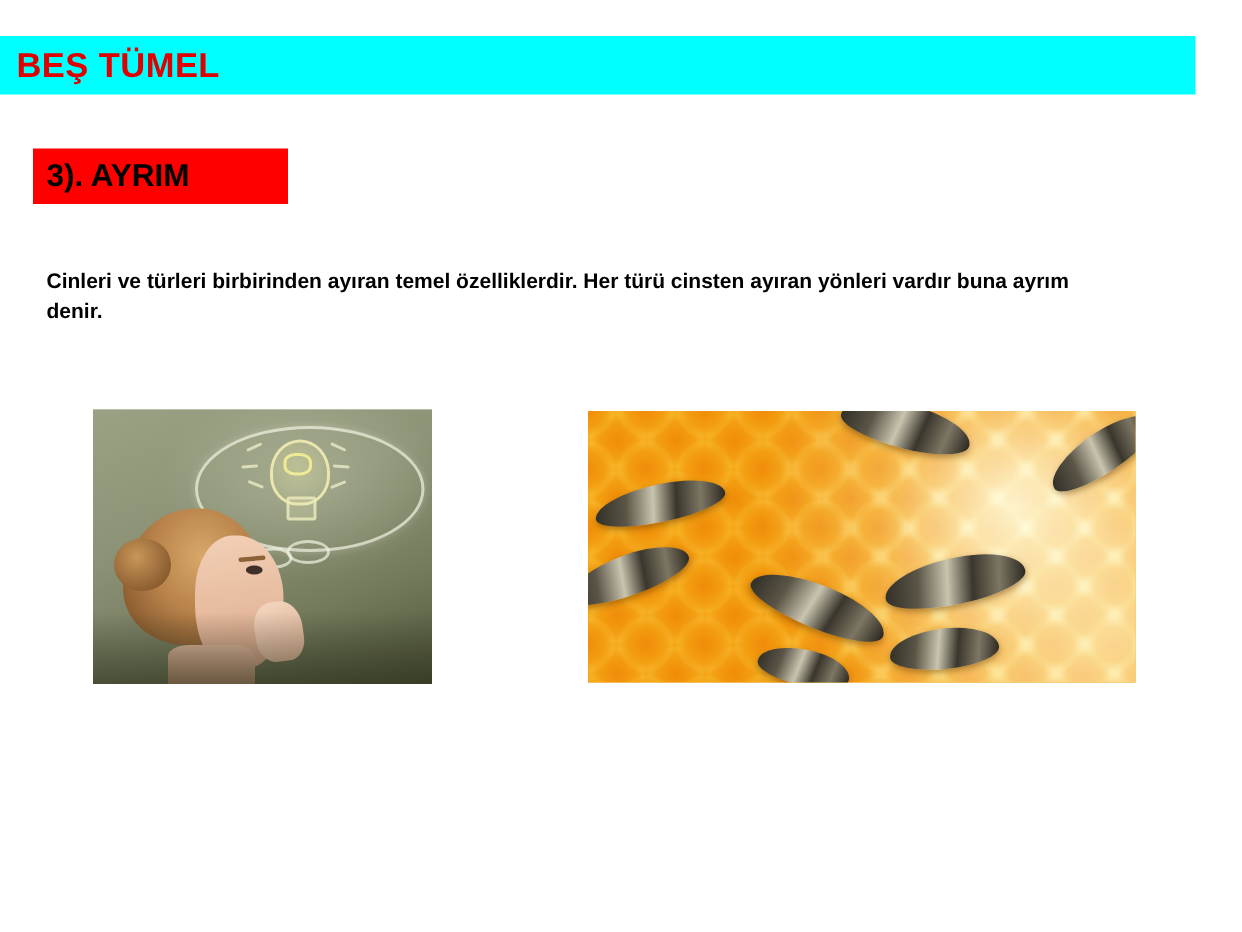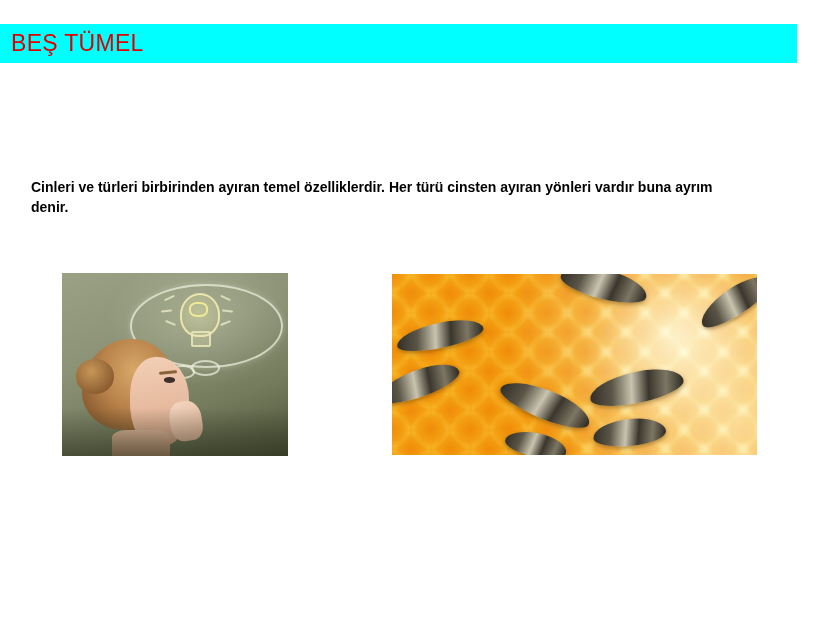--- a/index.html
+++ b/index.html
@@ -29,21 +29,21 @@
     width: 797px;
     height: 39px;
     background: #00ffff;
     display: flex;
     align-items: center;
   }
   .title-text {
     margin-left: 11px;
     color: #e00000;
     font-size: 23px;
-    font-weight: normal;
+    font-weight: bold;
     letter-spacing: 0.3px;
     line-height: 1;
     white-space: nowrap;
   }
 
   
   .section-badge {
     position: absolute;
     left: 22px;
     top: 99px;
@@ -288,20 +288,23 @@
 </style>
 </head>
 <body>
 
 <div class="slide">
 
   <div class="title-bar">
     <span class="title-text">BEŞ TÜMEL</span>
   </div>
 
+  <div class="section-badge">
+    <span class="section-badge-text">3). AYRIM</span>
+  </div>
 
   <p class="body-paragraph">Cinleri ve türleri birbirinden ayıran temel özelliklerdir. Her türü cinsten ayıran yönleri vardır buna ayrım denir.</p>
 
   <div class="figure-left">
     <div class="photo-left">
       <div class="chalkboard"></div>
       <div class="chalk-bubble"></div>
       <div class="chalk-dot d1"></div>
       <div class="chalk-dot d2"></div>
       <div class="chalk-dot d3"></div>

